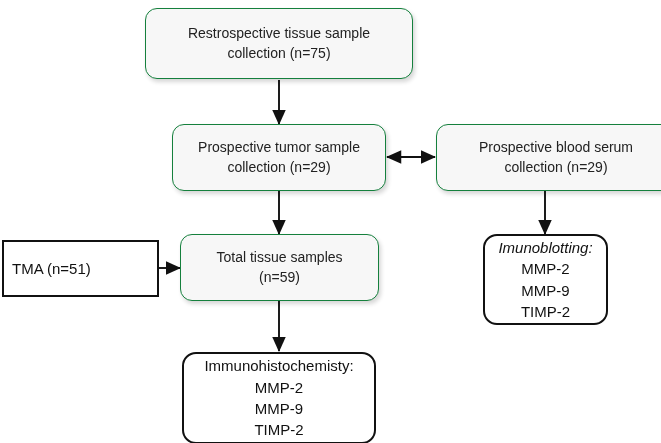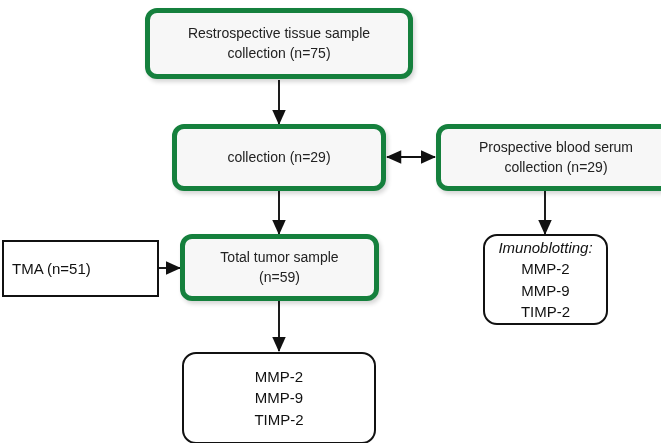--- a/index.html
+++ b/index.html
@@ -28,21 +28,21 @@
     flex-direction: column;
     align-items: center;
     justify-content: center;
     text-align: center;
     line-height: 1.42;
     z-index: 2;
   }
   
   .node.rounded-gray {
     background: #f7f7f7;
-    border: 5px solid #15803d;
+    border: 1px solid #15803d;
     border-radius: 12px;
     box-shadow: 2px 3px 4px rgba(0,0,0,0.16);
     font-size: 14px;
     color: #222;
   }
   
   .node.outlined-white {
     background: #ffffff;
     border: 2px solid #111111;
     font-size: 15px;
@@ -102,43 +102,45 @@
 
     <line x1="279" y1="301" x2="279" y2="351" stroke="#111111" stroke-width="1.9" marker-end="url(#arrowEnd)"></line>
   </svg>
 
   <div class="node rounded-gray" style="left:145px; top:8px; width:268px; height:71px;">
     <span class="line">Restrospective tissue sample</span>
     <span class="line">collection (n=75)</span>
   </div>
 
   <div class="node rounded-gray" style="left:172px; top:124px; width:214px; height:67px;">
+    <span class="line">Prospective tumor sample</span>
     <span class="line">collection (n=29)</span>
   </div>
 
   <div class="node rounded-gray" style="left:436px; top:124px; width:240px; height:67px;">
     <span class="line">Prospective blood serum</span>
     <span class="line">collection (n=29)</span>
   </div>
 
   <div class="node outlined-white sharp left-align" style="left:2px; top:240px; width:157px; height:57px;">
     <span class="line">TMA (n=51)</span>
   </div>
 
   <div class="node rounded-gray" style="left:180px; top:234px; width:199px; height:67px;">
-    <span class="line">Total tumor sample</span>
+    <span class="line">Total tissue samples</span>
     <span class="line">(n=59)</span>
   </div>
 
   <div class="node outlined-white rounded" style="left:483px; top:234px; width:125px; height:91px;text-align:right;">
     <span class="line italic">Imunoblotting:</span>
     <span class="line">MMP-2</span>
     <span class="line">MMP-9</span>
     <span class="line">TIMP-2</span>
   </div>
 
   <div class="node outlined-white rounded" style="left:182px; top:352px; width:194px; height:92px;">
+    <span class="line">Immunohistochemisty:</span>
     <span class="line">MMP-2</span>
     <span class="line">MMP-9</span>
     <span class="line">TIMP-2</span>
   </div>
 
 </div>
 
 </body></html>

